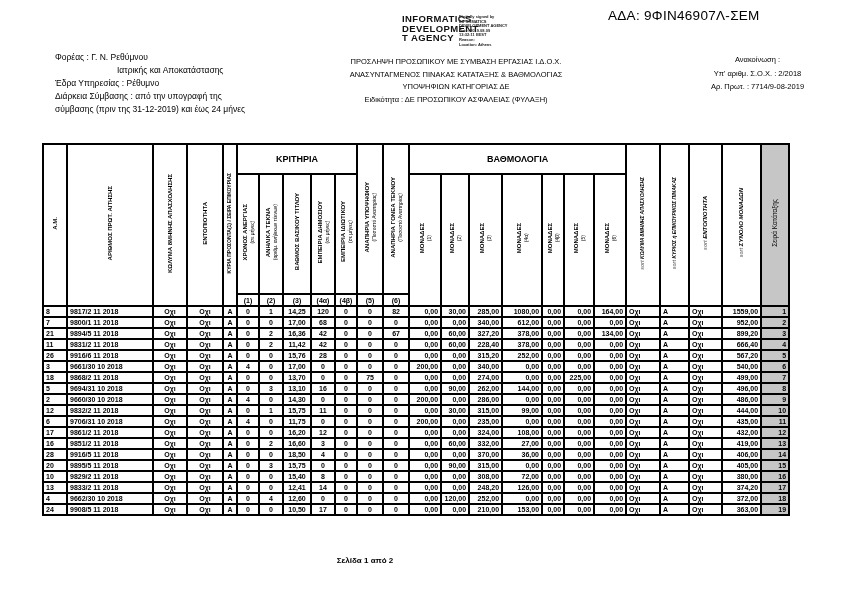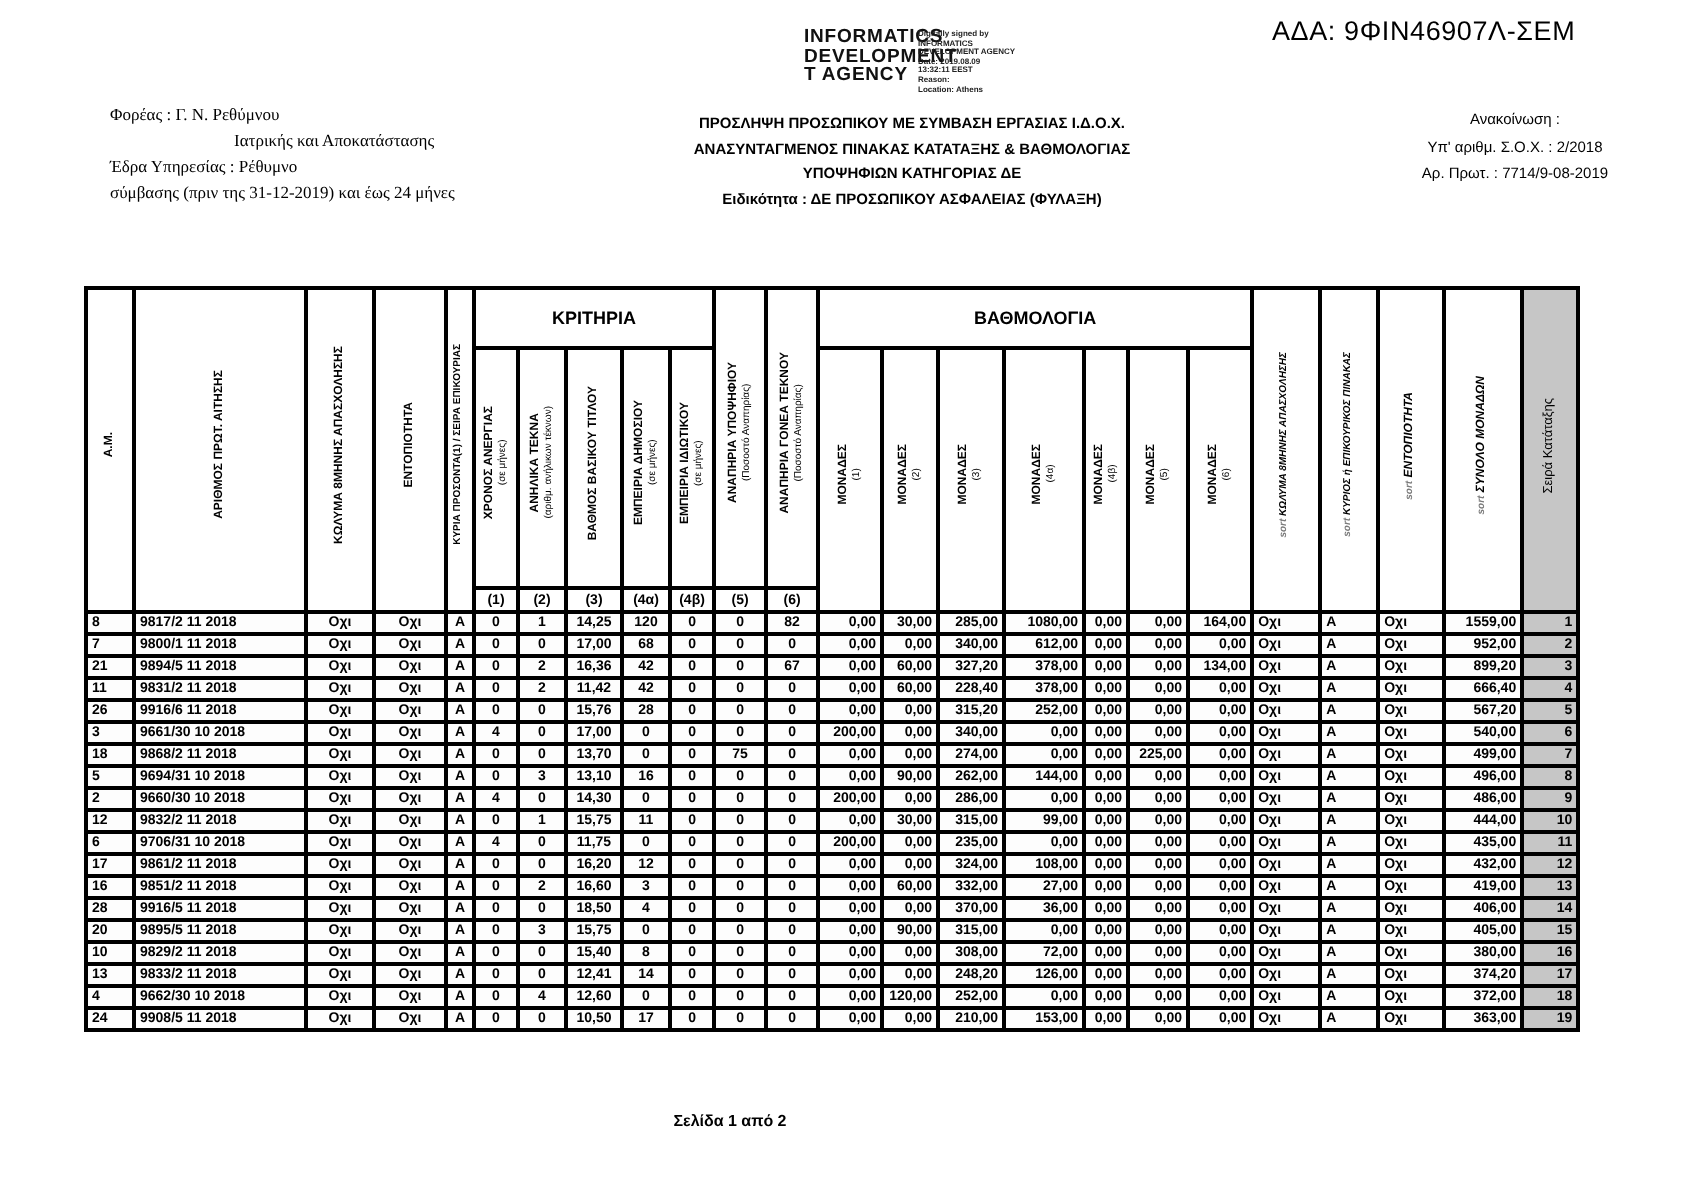--- a/index.html
+++ b/index.html
@@ -3,29 +3,29 @@
 <meta charset="utf-8">
 <style>
   * { box-sizing: border-box; }
   html,body { margin:0; padding:0; }
   body {
     width:842px; height:595px; position:relative; overflow:hidden;
     background:#ffffff; color:#000;
     font-family:"Liberation Sans", sans-serif;
   }
   
-  .ada { position:absolute; left:636px; top:8px; font-size:13.5px; letter-spacing:0.3px; }
+  .ada { position:absolute; left:608px; top:8px; font-size:13.5px; letter-spacing:0.3px; }
   .sig { position:absolute; left:402px; top:14px; width:130px; }
   .sig-name div { font-size:9.5px; font-weight:bold; line-height:9.5px; letter-spacing:0.4px; color:#111; }
   .sig-details { position:absolute; left:57px; top:1px; width:70px; }
   .sig-details div { font-size:4px; line-height:4.6px; font-weight:bold; color:#222; white-space:nowrap; }
-  .hdr-left { position:absolute; left:55px; top:51px; font-size:8.5px; line-height:13px;font-family:Liberation Serif, serif; }
+  .hdr-left { position:absolute; left:55px; top:51px; font-size:8.5px; line-height:13px; }
   .hdr-left .indent { padding-left:62px; }
   .hdr-center { position:absolute; left:320px; top:56px; width:272px; text-align:center;
-                font-size:7.5px; font-weight:bold; line-height:12.6px; }
+                font-size:7.5px; font-weight:normal; line-height:12.6px; }
   .hdr-right { position:absolute; left:665px; top:53px; width:185px; text-align:center;
                font-size:7.5px; line-height:13.5px; }
   
   .rank-table-wrap { position:absolute; left:42px; top:143px; }
   table { border-collapse:collapse; table-layout:fixed; width:748px; }
   th, td { border:2px solid #000; overflow:hidden; }
   thead th { background:#fff; vertical-align:middle; text-align:center; padding:0; }
   .gcell { font-size:9px; font-weight:bold; height:30px; }
   .vrow  { height:120px; }
   .nrow th { font-size:7px; font-weight:bold; height:12px; }
@@ -67,20 +67,21 @@
     <div>13:32:11 EEST</div>
     <div>Reason:</div>
     <div>Location: Athens</div>
   </div>
 </div>
 
 <div class="hdr-left">
   <div>Φορέας : Γ. Ν. Ρεθύμνου</div>
   <div class="indent">Ιατρικής και Αποκατάστασης</div>
   <div>Έδρα Υπηρεσίας : Ρέθυμνο</div>
+  <div>Διάρκεια Σύμβασης : από την υπογραφή της</div>
   <div>σύμβασης (πριν της 31-12-2019) και έως 24 μήνες</div>
 </div>
 
 <div class="hdr-center">
   <div>ΠΡΟΣΛΗΨΗ ΠΡΟΣΩΠΙΚΟΥ ΜΕ ΣΥΜΒΑΣΗ ΕΡΓΑΣΙΑΣ Ι.Δ.Ο.Χ.</div>
   <div>ΑΝΑΣΥΝΤΑΓΜΕΝΟΣ ΠΙΝΑΚΑΣ ΚΑΤΑΤΑΞΗΣ &amp; ΒΑΘΜΟΛΟΓΙΑΣ</div>
   <div>ΥΠΟΨΗΦΙΩΝ ΚΑΤΗΓΟΡΙΑΣ ΔΕ</div>
   <div>Ειδικότητα : ΔΕ ΠΡΟΣΩΠΙΚΟΥ ΑΣΦΑΛΕΙΑΣ (ΦΥΛΑΞΗ)</div>
 </div>
 

